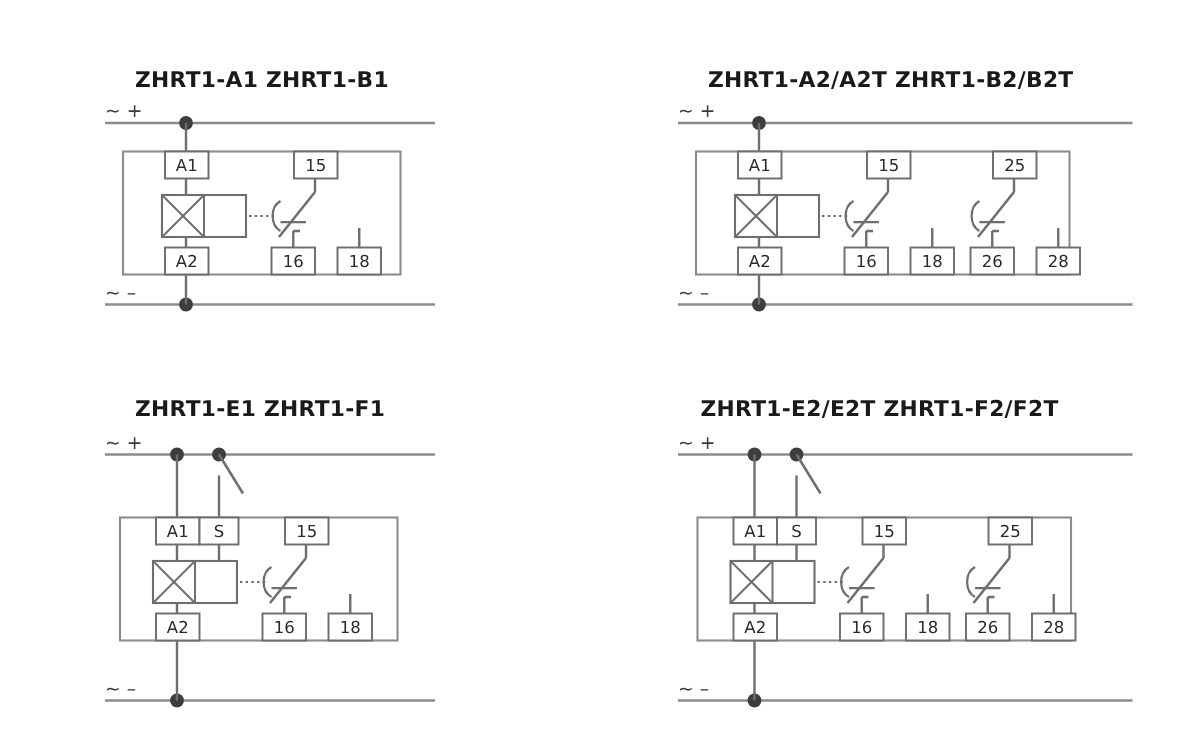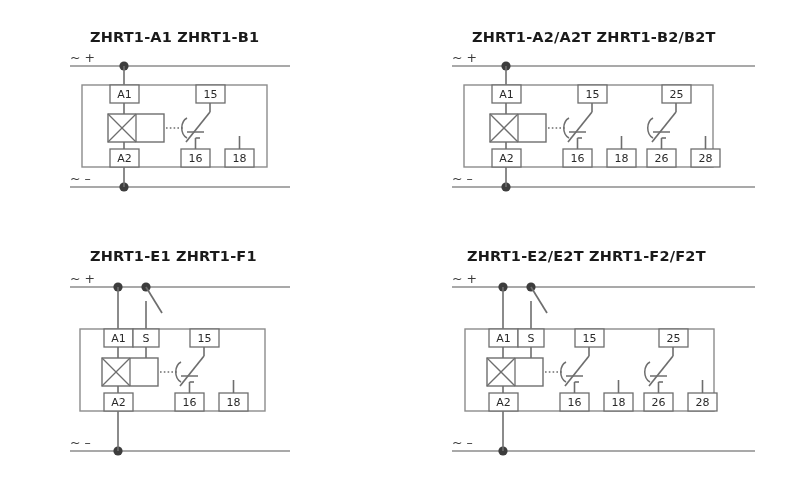--- a/index.html
+++ b/index.html
@@ -10,21 +10,21 @@
   body {
     width: 800px;
     height: 487px;
     position: relative;
     font-family: "DejaVu Sans", "Liberation Sans", sans-serif;
     overflow: hidden;
   }
   #canvas-root {
     position: absolute;
     left: 0;
-    top: 0;
+    top: 16px;
     width: 800px;
     height: 443px;
   }
   .diagram-svg {
     position: absolute;
     left: 0;
     top: 0;
   }
   .title-text {
     font-weight: bold;

